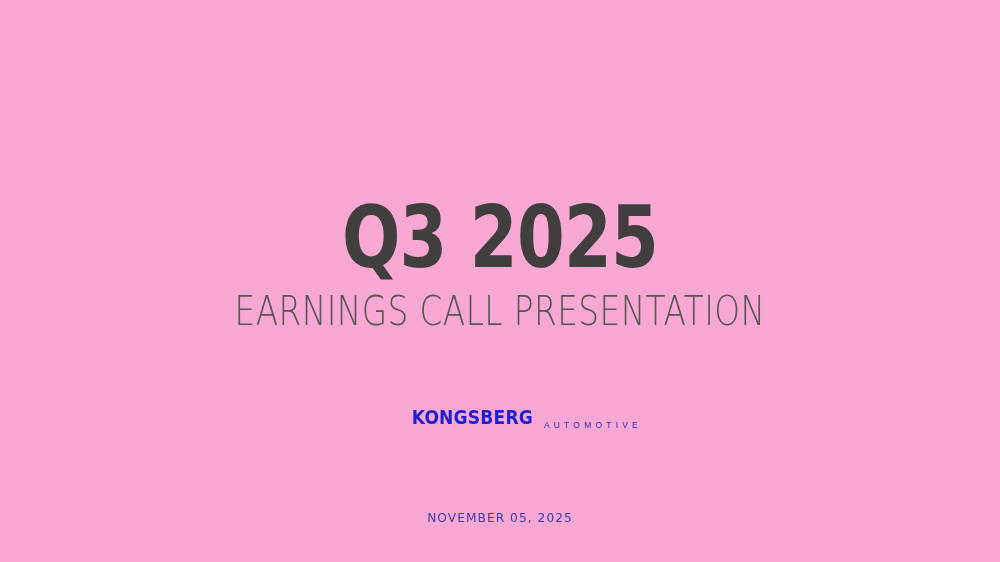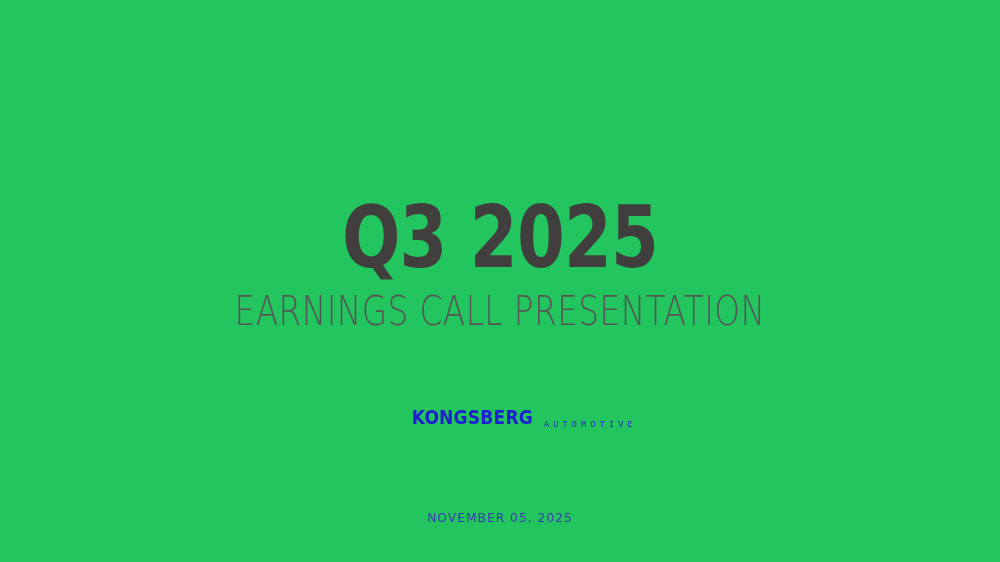--- a/index.html
+++ b/index.html
@@ -13,21 +13,21 @@
     overflow: hidden;
     background: #f1f1f1;
     font-family: "Liberation Sans", sans-serif;
     -webkit-font-smoothing: antialiased;
   }
 
   .slide {
     position: relative;
     width: 1000px;
     height: 562px;
-    background: #22c55e;
+    background: #f9a8d4;
     box-sizing: border-box;
     display: flex;
     flex-direction: column;
     align-items: center;
   }
 
   
   .title-block {
     position: absolute;
     top: 196px;
@@ -87,21 +87,21 @@
     line-height: 1;
     font-weight: 700;
     letter-spacing: 0.2px;
     color: #1f1fd2;
     transform: scaleX(0.90);
     white-space: nowrap;
   }
 
   .logo-tagline {
     margin-top: 20px;
-    font-family: Liberation Mono, monospace;
+    font-family: Liberation Sans, sans-serif;
     font-size: 8.5px;
     line-height: 1;
     font-weight: 500;
     letter-spacing: 4.2px;
     text-indent: 4.2px;
     color: #2626c9;
     white-space: nowrap;
   }
 
   

